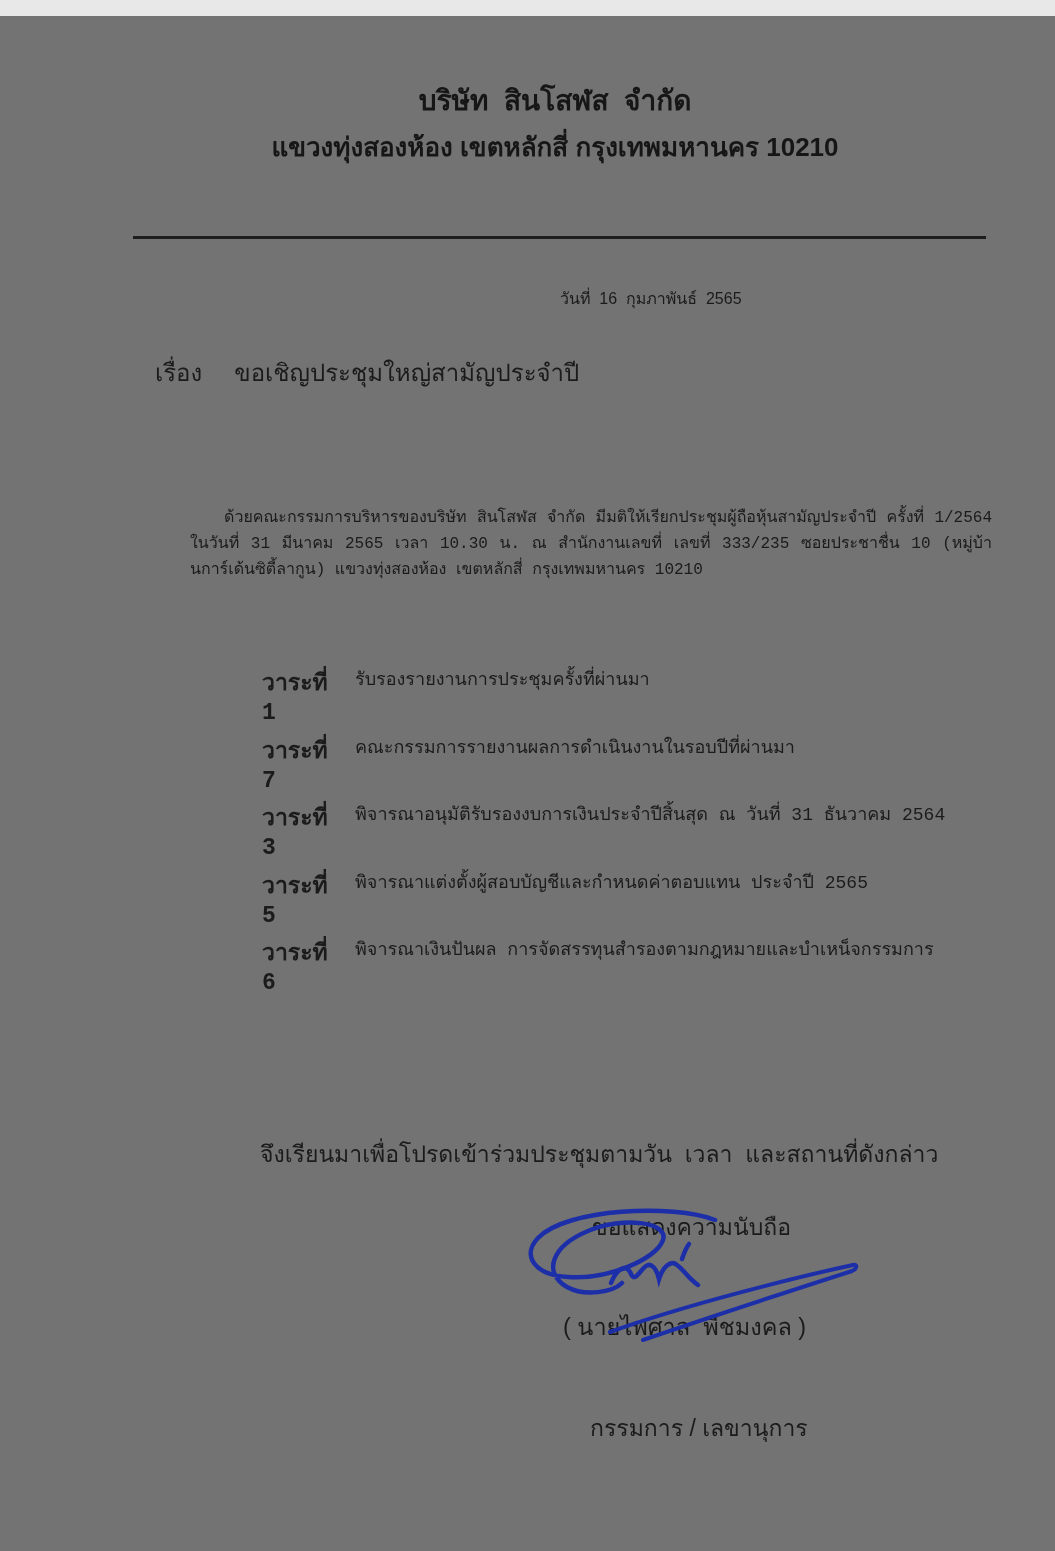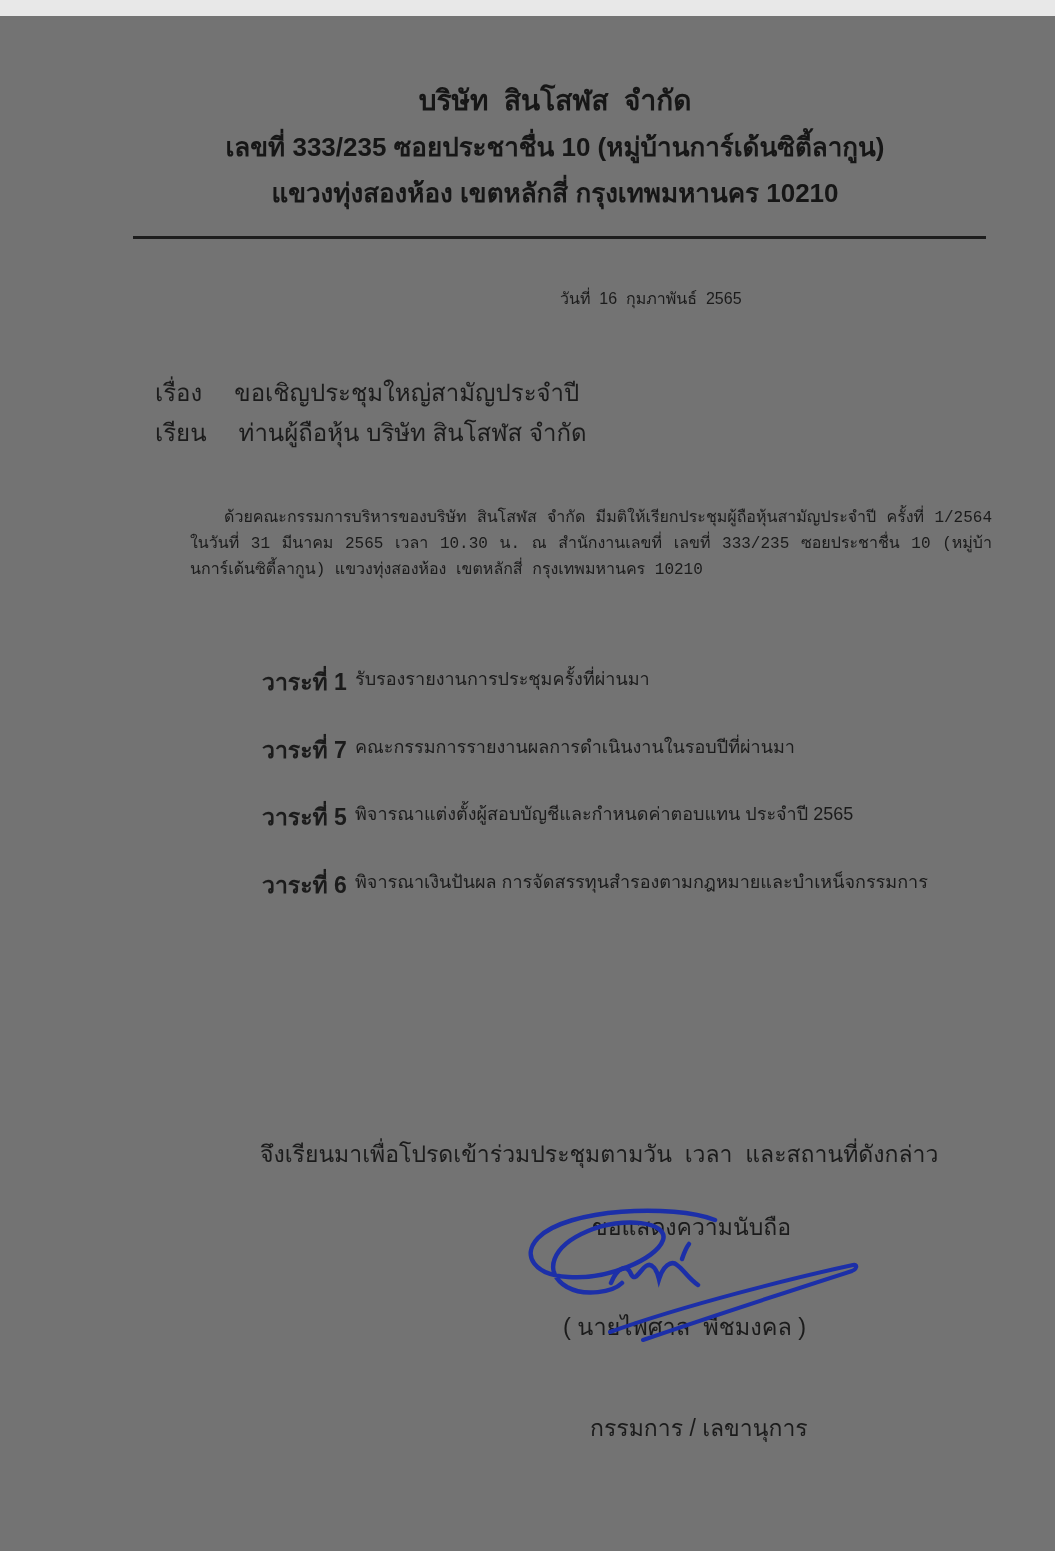--- a/index.html
+++ b/index.html
@@ -54,40 +54,41 @@
     font-size: 16px;
   }
 
   .field-row {
     position: absolute;
     left: 155px;
     display: flex;
     gap: 32px;
     font-size: 24px;
   }
-  .row-subject { top: 357px; }
+  .row-subject { top: 337px; }
   .row-recipient { top: 397px; }
 
   .body-par {
     position: absolute;
     top: 489px;
     left: 190px;
     width: 802px;
     font-size: 16px;
     line-height: 26px;
     text-align: justify;
     text-indent: 34px;
     font-family: Liberation Mono, monospace;
   }
 
   .agenda {
     position: absolute;
     top: 648px;
     left: 262px;
     width: 700px;
+    font-family: Liberation Mono, monospace;
   }
   .agenda-row {
     display: flex;
     height: 67.6px;
     align-items: flex-start;
   }
   .agenda-no {
     width: 93px;
     flex: 0 0 93px;
     font-weight: 700;
@@ -133,48 +134,47 @@
     font-size: 23px;
   }
 </style>
 </head>
 <body>
 
 <div class="page">
 
   <div class="letterhead">
     <div class="company keep-space">บริษัท  สินโสฬส  จำกัด</div>
-    <div class="addr">เลขที่ 333/235 ซอยประชาชื่น 10 (หมู่บ้านการ์เด้นซิตี้ลากูน)</div>
     <div class="addr">แขวงทุ่งสองห้อง เขตหลักสี่ กรุงเทพมหานคร 10210</div>
   </div>
 
   <div class="rule"></div>
 
   <div class="date-line keep-space">วันที่  16  กุมภาพันธ์  2565</div>
 
   <div class="field-row row-subject">
     <span>เรื่อง</span>
     <span>ขอเชิญประชุมใหญ่สามัญประจำปี</span>
   </div>
 
-  <div class="field-row row-recipient">
-    <span>เรียน</span>
-    <span>ท่านผู้ถือหุ้น บริษัท สินโสฬส จำกัด</span>
-  </div>
 
   <div class="body-par">ด้วยคณะกรรมการบริหารของบริษัท สินโสฬส  จำกัด มีมติให้เรียกประชุมผู้ถือหุ้นสามัญประจำปี  ครั้งที่ 1/2564  ในวันที่ 31  มีนาคม 2565 เวลา 10.30 น. ณ สำนักงานเลขที่  เลขที่ 333/235 ซอยประชาชื่น 10 (หมู่บ้านการ์เด้นซิตี้ลากูน) แขวงทุ่งสองห้อง เขตหลักสี่ กรุงเทพมหานคร 10210</div>
 
   <div class="agenda">
     <div class="agenda-row">
       <span class="agenda-no">วาระที่ 1</span>
       <span class="agenda-text">รับรองรายงานการประชุมครั้งที่ผ่านมา</span>
     </div>
     <div class="agenda-row">
       <span class="agenda-no">วาระที่ 7</span>
       <span class="agenda-text">คณะกรรมการรายงานผลการดำเนินงานในรอบปีที่ผ่านมา</span>
+    </div>
+    <div class="agenda-row">
+      <span class="agenda-no">วาระที่ 3</span>
+      <span class="agenda-text">พิจารณาอนุมัติรับรองงบการเงินประจำปีสิ้นสุด ณ วันที่ 31 ธันวาคม 2564</span>
     </div>
     <div class="agenda-row">
       <span class="agenda-no">วาระที่ 5</span>
       <span class="agenda-text">พิจารณาแต่งตั้งผู้สอบบัญชีและกำหนดค่าตอบแทน ประจำปี 2565</span>
     </div>
     <div class="agenda-row">
       <span class="agenda-no">วาระที่ 6</span>
       <span class="agenda-text">พิจารณาเงินปันผล การจัดสรรทุนสำรองตามกฎหมายและบำเหน็จกรรมการ</span>
     </div>
   </div>

